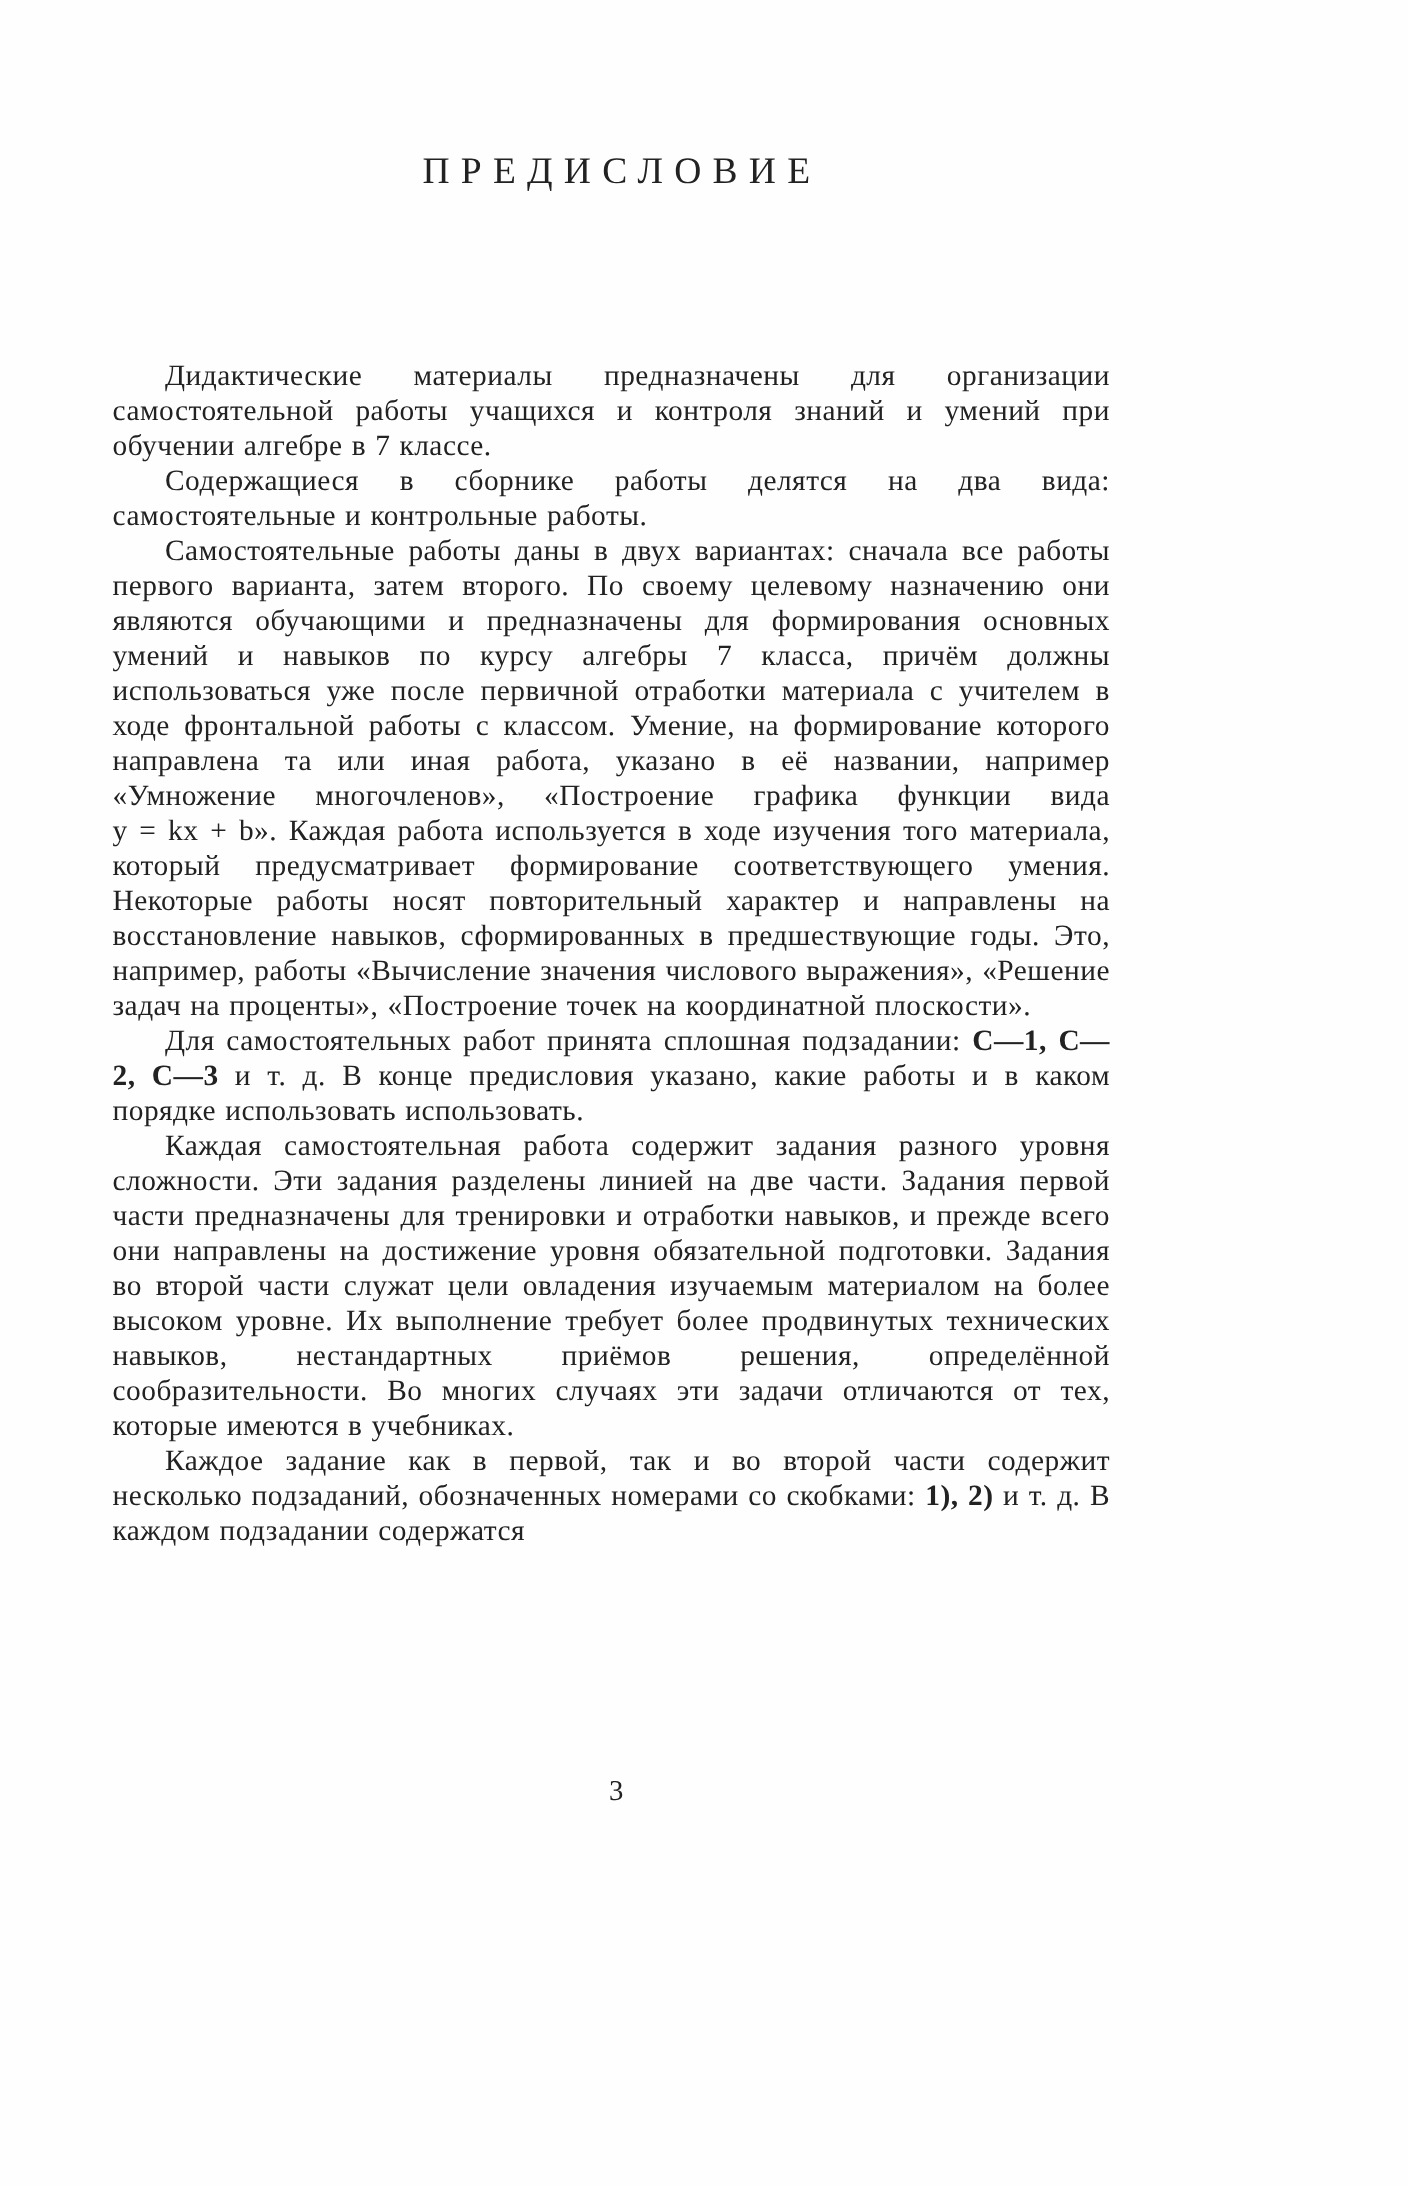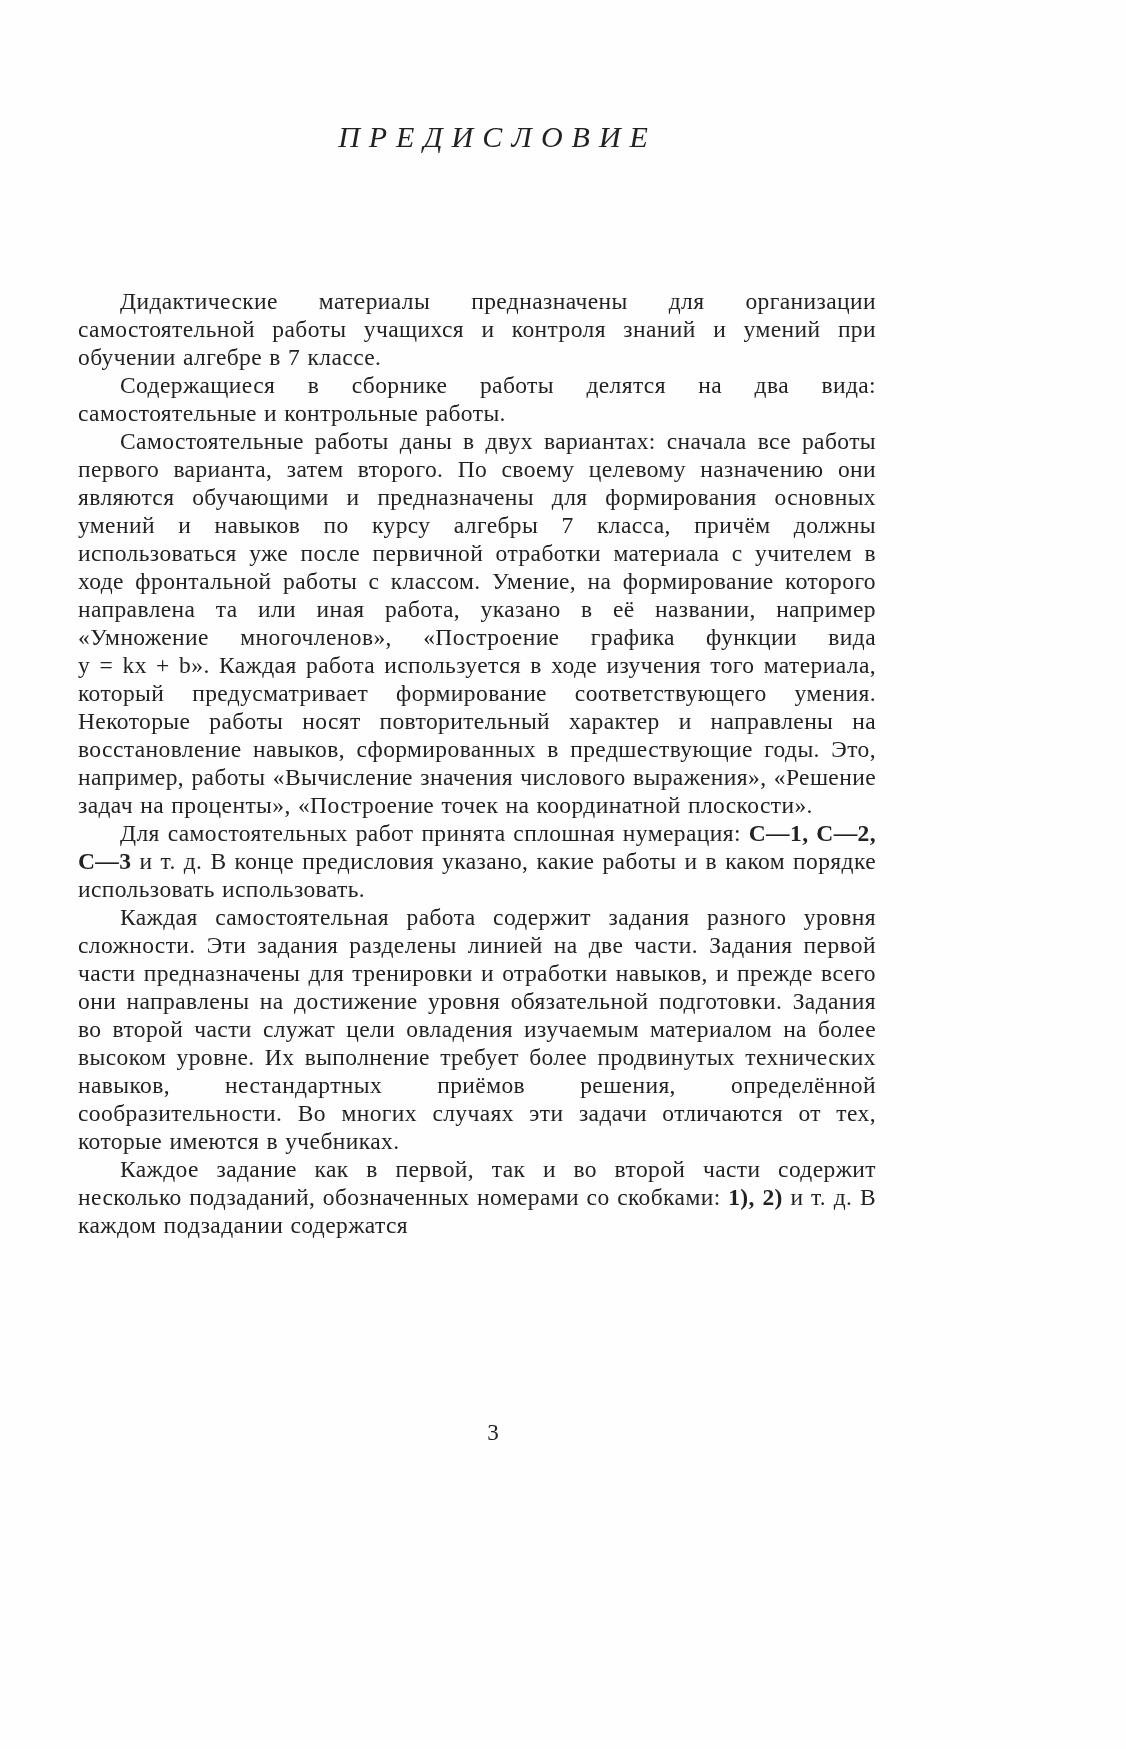--- a/index.html
+++ b/index.html
@@ -25,26 +25,25 @@
     top: 120px;
     left: 94px;
     width: 798px;
     margin: 0;
     text-align: center;
     font-size: 30px;
     font-weight: 400;
     letter-spacing: 9px;
     text-indent: 9px;
     color: #222222;
-    font-style: italic;
   }
   .body-text {
     position: absolute;
     top: 287px;
-    left: 78px;
+    left: 90px;
     width: 798px;
     font-size: 23.5px;
     line-height: 28px;
     text-align: justify;
     letter-spacing: 0.4px;
     word-spacing: 1px;
     color: #222222;
   }
   .para {
     margin: 0;
@@ -74,21 +73,21 @@
   <h1 class="page-title">ПРЕДИСЛОВИЕ</h1>
 
   <div class="body-text">
 
     <p class="para">Дидактические материалы предназначены для организации самостоятельной работы учащихся и контроля знаний и умений при обучении алгебре в 7 классе.</p>
 
     <p class="para">Содержащиеся в сборнике работы делятся на два вида: самостоятельные и контрольные работы.</p>
 
     <p class="para"><span>Самостоятельные работы даны в двух вариантах: сначала все работы первого варианта, затем второго. По своему целевому назначению они являются обучающими и предназначены для формирования основных умений и навыков по курсу алгебры 7 класса, причём должны использоваться уже после первичной отработки материала с учителем в ходе фронтальной работы с классом. Умение, на формирование которого направлена та или иная работа, указано в её названии, например «Умножение многочленов», «Построение графика функции вида </span><span class="math">y = kx + b</span><span>». Каждая работа используется в ходе изучения того материала, который предусматривает формирование соответствующего умения. Некоторые работы носят повторительный характер и направлены на восстановление навыков, сформированных в предшествующие годы. Это, например, работы «Вычисление значения числового выражения», «Решение задач на проценты», «Построение точек на координатной плоскости».</span></p>
 
-    <p class="para"><span>Для самостоятельных работ принята сплошная нумерация: </span><span class="bold">С—1, С—2, С—3</span><span> и т. д. В конце предисловия указано, какие работы и в каком порядке использовать использовать.</span></p>
+    <p class="para"><span>Для самостоятельных работ принята сплошная подзадании: </span><span class="bold">С—1, С—2, С—3</span><span> и т. д. В конце предисловия указано, какие работы и в каком порядке использовать использовать.</span></p>
 
 
     <p class="para">Каждая самостоятельная работа содержит задания разного уровня сложности. Эти задания разделены линией на две части. Задания первой части предназначены для тренировки и отработки навыков, и прежде всего они направлены на достижение уровня обязательной подготовки. Задания во второй части служат цели овладения изучаемым материалом на более высоком уровне. Их выполнение требует более продвинутых технических навыков, нестандартных приёмов решения, определённой сообразительности. Во многих случаях эти задачи отличаются от тех, которые имеются в учебниках.</p>
 
     <p class="para"><span>Каждое задание как в первой, так и во второй части содержит несколько подзаданий, обозначенных номерами со скобками: </span><span class="bold">1), 2)</span><span> и т. д. В каждом подзадании содержатся</span></p>
 
   </div>
 
   <div class="page-number">3</div>
 

